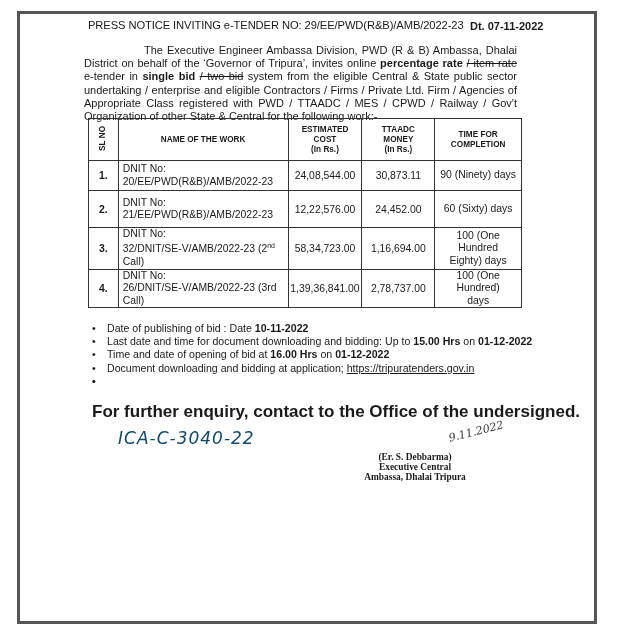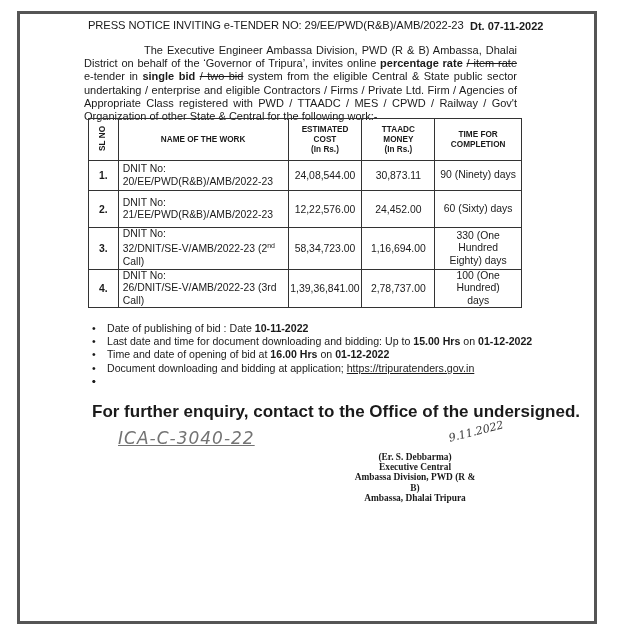--- a/index.html
+++ b/index.html
@@ -89,21 +89,21 @@
   </tr>
   <tr style="height:35px">
     <td class="sl">3.</td>
     <td class="name">
           <div>DNIT No:</div>
           <div><span>32/DNIT/SE-V/AMB/2022-23 (2</span><sup style="font-size:7px">nd</sup><span> Call)</span></div>
         </td>
     <td class="num">58,34,723.00</td>
     <td class="num">1,16,694.00</td>
     <td class="tc">
-          <div>330 (One Hundred</div>
+          <div>100 (One Hundred</div>
           <div>Eighty) days</div>
         </td>
   </tr>
   <tr style="height:37px">
     <td class="sl">4.</td>
     <td class="name">
           <div>DNIT No:</div>
           <div>26/DNIT/SE-V/AMB/2022-23 (3rd Call)</div>
         </td>
     <td class="num">1,39,36,841.00</td>
@@ -120,22 +120,21 @@
   <li><span class="bullet">•</span><span>Date of publishing of bid : Date </span><b>10-11-2022</b></li>
   <li><span class="bullet">•</span><span>Last date and time for document downloading and bidding: Up to </span><b>15.00 Hrs</b><span> on </span><b>01-12-2022</b></li>
   <li><span class="bullet">•</span><span>Time and date of opening of bid at </span><b>16.00 Hrs</b><span> on </span><b>01-12-2022</b></li>
   <li><span class="bullet">•</span><span>Document downloading and bidding at application; </span><a>https://tripuratenders.gov.in</a></li>
   <li><span class="bullet">•</span></li>
   <li><span class="bullet">•</span></li>
 </ul>
 
 <div class="abs enquiry">For further enquiry, contact to the Office of the undersigned.</div>
 
-<div class="abs ica" style="color: #737373; text-decoration: underline;">ICA-C-3040-22</div>
+<div class="abs ica" style="color: #0c4a6e;">ICA-C-3040-22</div>
 
 <div class="sig">9.11.2022</div>
 
 <div class="signblock">
   <div>(Er. S. Debbarma)</div>
   <div>Executive Central</div>
-  <div>Ambassa Division, PWD (R &amp; B)</div>
   <div>Ambassa, Dhalai Tripura</div>
 </div>
 
 </body></html>

